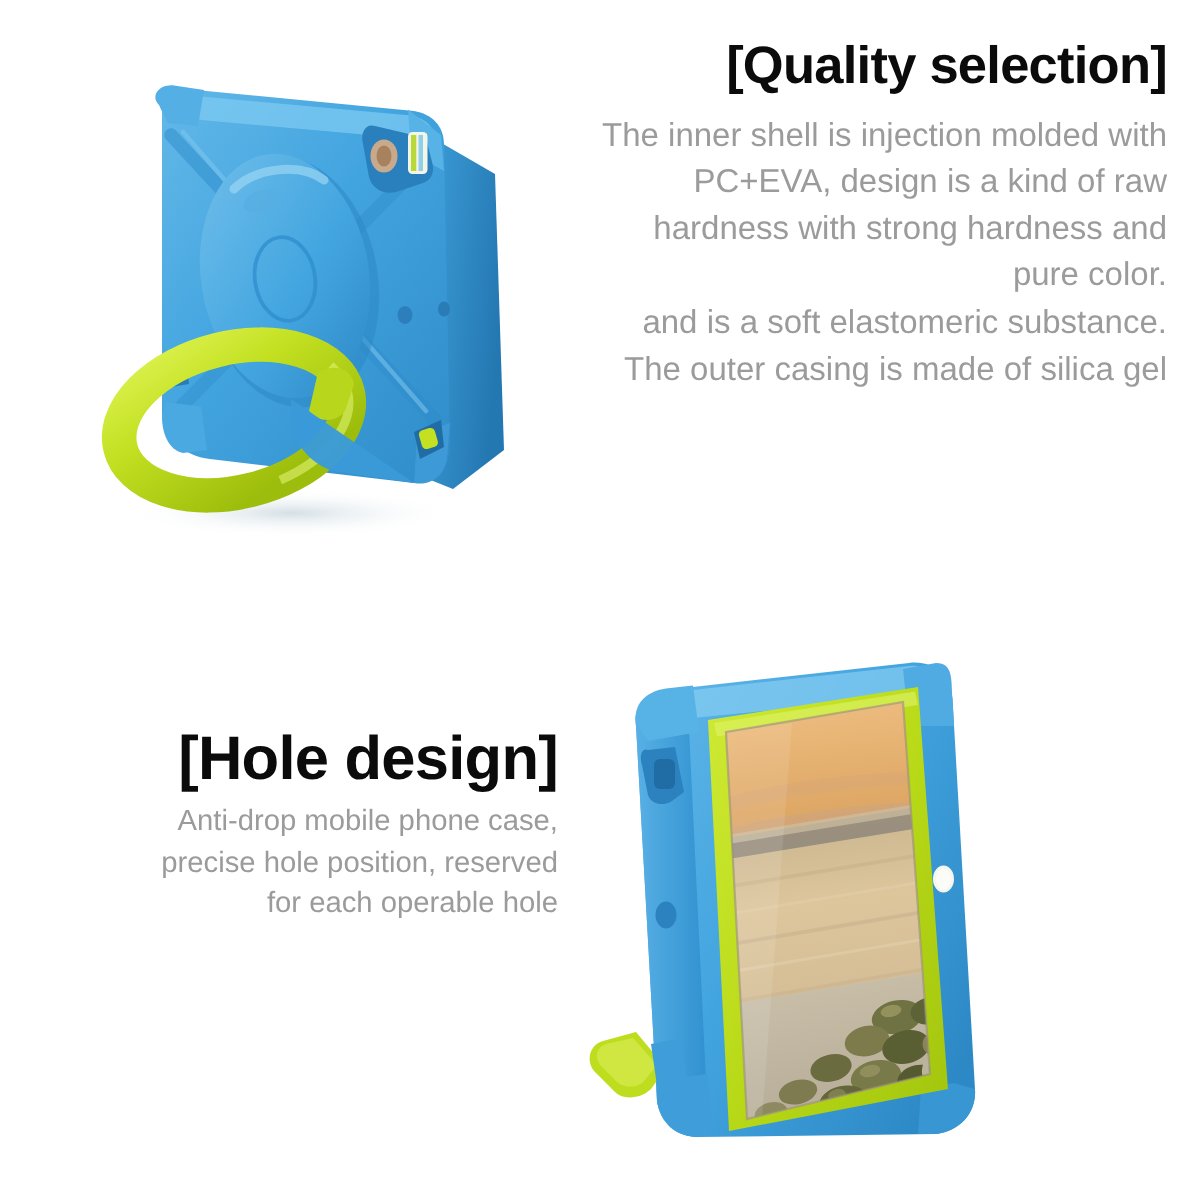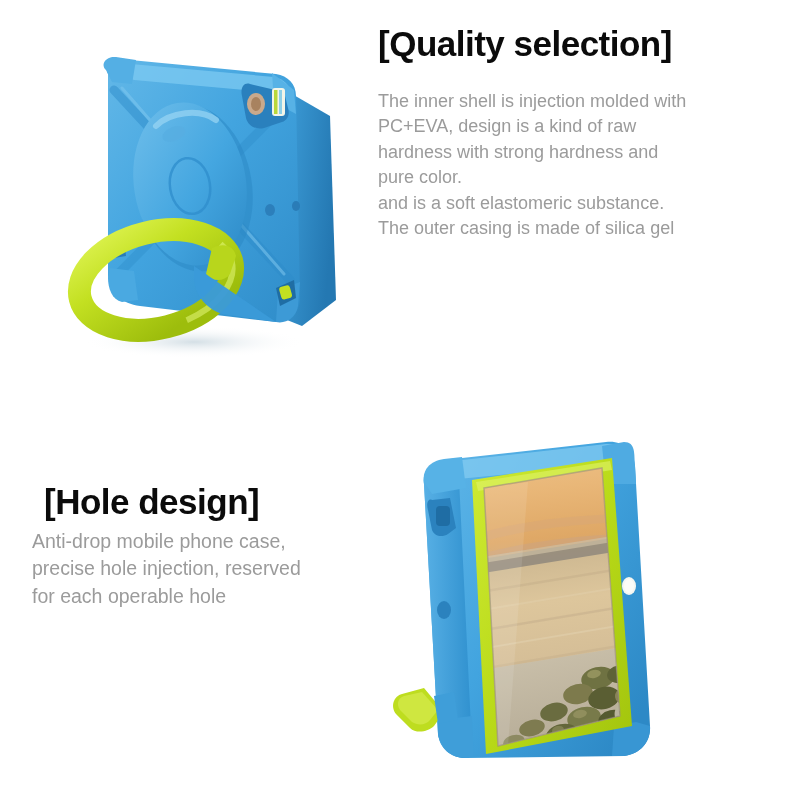--- a/index.html
+++ b/index.html
@@ -14,20 +14,21 @@
     position: relative;
     overflow: hidden;
     font-family: "Liberation Sans", sans-serif;
     -webkit-font-smoothing: antialiased;
   }
 
   .page {
     position: absolute;
     inset: 0;
     background: #ffffff;
+    text-align: right;
   }
 
   
   .text-block { position: absolute; }
 
   .heading {
     font-family: "Liberation Sans", sans-serif;
     font-weight: bold;
     color: #0b0b0b;
     letter-spacing: -0.5px;
@@ -37,24 +38,24 @@
   .body-text {
     font-family: "Liberation Sans", sans-serif;
     color: #9b9b9b;
     line-height: 1.42;
     font-weight: normal;
   }
   .body-text .line { display: block; white-space: nowrap; }
 
   #block-quality { left: 378px; top: 26px; width: 400px; }
   #block-quality .heading { font-size: 35px; }
-  #block-quality .body-text { font-size: 18px; margin-top: 26px; }
+  #block-quality .body-text { font-size: 22px; margin-top: 11px; }
 
   #block-hole { left: 32px; top: 484px; width: 340px; }
-  #block-hole .heading { font-size: 35px; margin-left: 12px; }
+  #block-hole .heading { font-size: 41px; margin-left: 12px; }
   #block-hole .body-text { font-size: 19.5px; margin-top: 7px; }
 
   
   .figure { position: absolute; }
   #figure-case-back { left: 44px; top: 30px; width: 320px; height: 330px; }
   #figure-case-front { left: 388px; top: 440px; width: 300px; height: 320px; }
 
   .figure svg { display: block; width: 100%; height: 100%; }
 </style>
 </head>
@@ -165,21 +166,21 @@
       <span class="line">pure color.</span>
       <span class="line">and is a soft elastomeric substance.</span>
       <span class="line">The outer casing is made of silica gel</span>
     </div>
   </div>
 
   <div class="text-block" id="block-hole">
     <div class="heading">[Hole design]</div>
     <div class="body-text">
       <span class="line">Anti-drop mobile phone case,</span>
-      <span class="line">precise hole injection, reserved</span>
+      <span class="line">precise hole position, reserved</span>
       <span class="line">for each operable hole</span>
     </div>
   </div>
 
   <div class="figure" id="figure-case-front">
     <svg viewBox="0 0 300 320" xmlns="http://www.w3.org/2000/svg">
       <defs>
         <linearGradient id="blueFrame2" x1="0" y1="0" x2="1" y2="0.8">
           <stop offset="0" stop-color="#62b7e8"></stop>
           <stop offset="0.5" stop-color="#42a4df"></stop>

